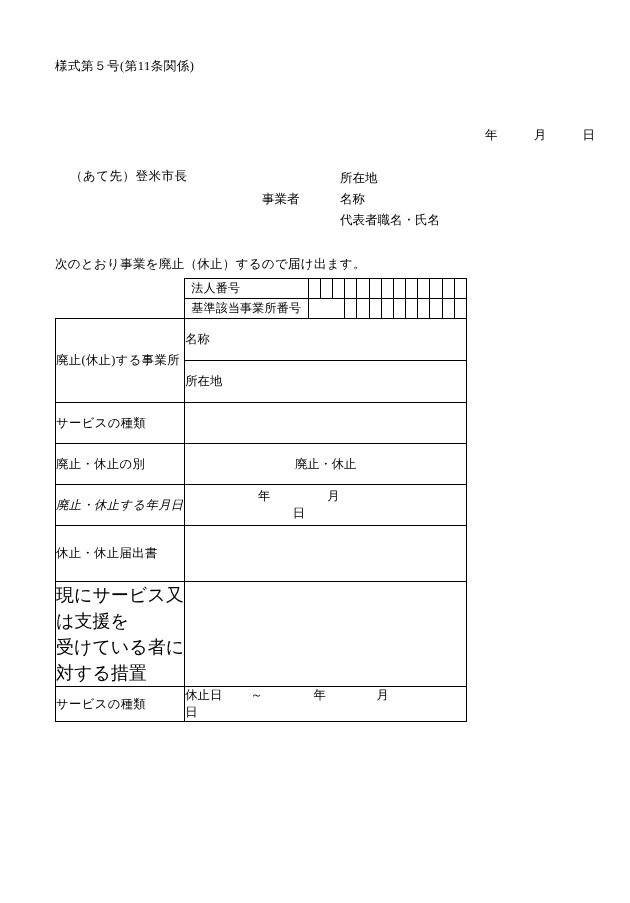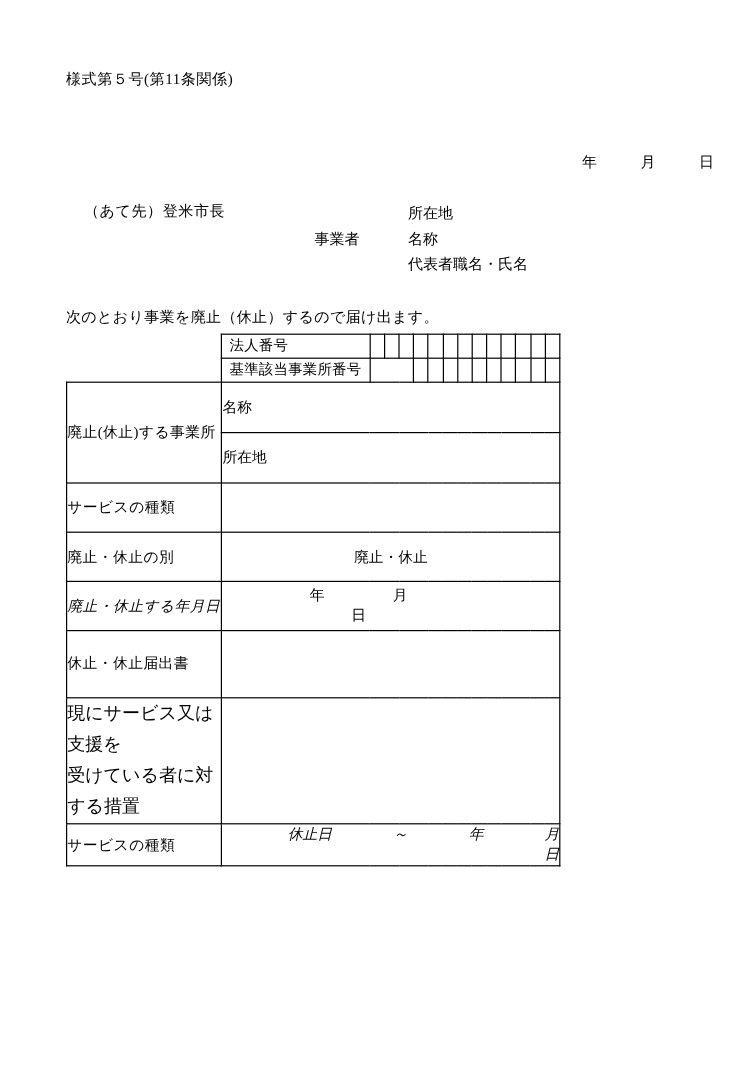--- a/index.html
+++ b/index.html
@@ -131,36 +131,35 @@
     display: inline-block;
     width: 200px;
   }
   .ymd span {
     display: inline-block;
     width: 66px;
     text-align: left;
   }
   .measure-cell {
     padding-left: 12px;
-    font-size: 15px;
+    font-size: 18px;
     line-height: 26px;
   }
   .note {
     position: absolute;
     left: 46px;
     top: 708px;
     font-size: 12.3px;
     letter-spacing: 0.3px;
   }
   .note .note-label { margin-right: 12px; }
   .kyushi-row {
     display: inline-block;
     width: 100%;
-    text-align: right;
-    font-style: italic;
+    text-align: left;
   }
   .kyushi-row span { display: inline-block; }
 </style>
 </head>
 <body>
 
 <div class="page">
 
   <div class="form-no">様式第５号(第11条関係)</div>
 

